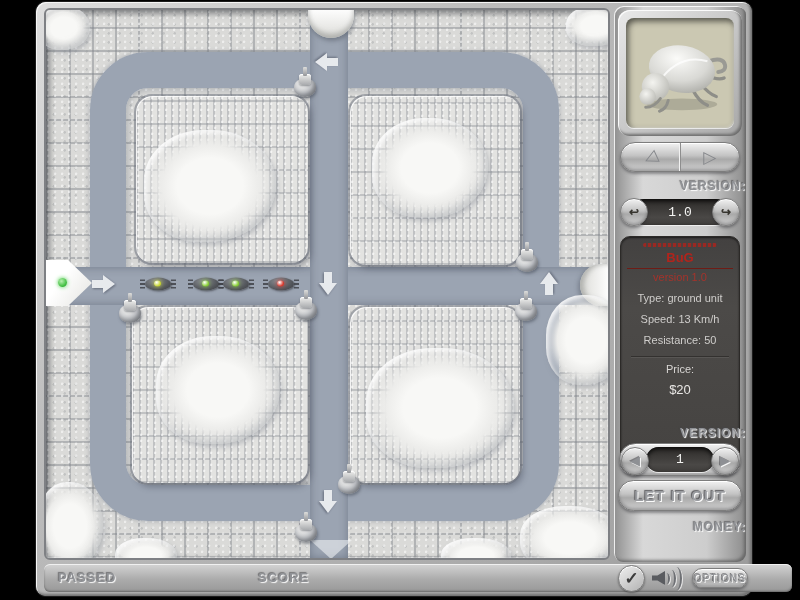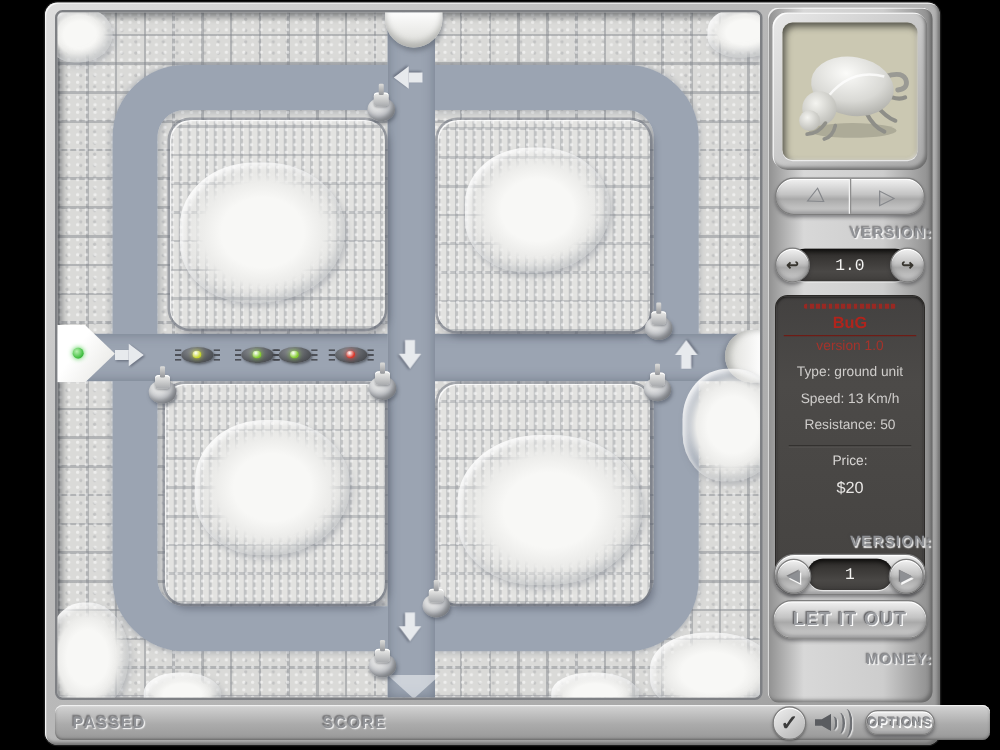--- a/index.html
+++ b/index.html
@@ -194,21 +194,21 @@
   .spk-body{position:absolute;left:0;top:3px;width:13px;height:14px;background:#5a5c60;
     clip-path:polygon(0 32%,42% 32%,100% 0,100% 100%,42% 68%,0 68%);
     box-shadow:1px 1px 0 rgba(255,255,255,.6);}
   .spk-wave{position:absolute;border-right:2px solid #6e7074;border-radius:50%;
     filter:drop-shadow(1px 1px 0 rgba(255,255,255,.7));}
   .w1{left:11px;top:5px;width:7px;height:11px;}
   .w2{left:15px;top:2px;width:9px;height:17px;}
   .w3{left:19px;top:-1px;width:11px;height:23px;}
   .options-btn{position:absolute;left:648px;top:4px;width:56px;height:20px;
     display:flex;align-items:center;justify-content:center;cursor:pointer;
-    font-size:10px;font-weight:bold;letter-spacing:1px;color:#8f9195;
+    font-size:10px;font-weight:normal;letter-spacing:1px;color:#8f9195;
     text-shadow:1px 1px 0 rgba(255,255,255,.95), -1px -1px 0 rgba(70,70,74,.6);}
 </style>
 </head>
 <body>
 
 <div class="window">
 
   <div class="board">
     <div class="path ring"></div>
     <div class="path cross-h"></div>

